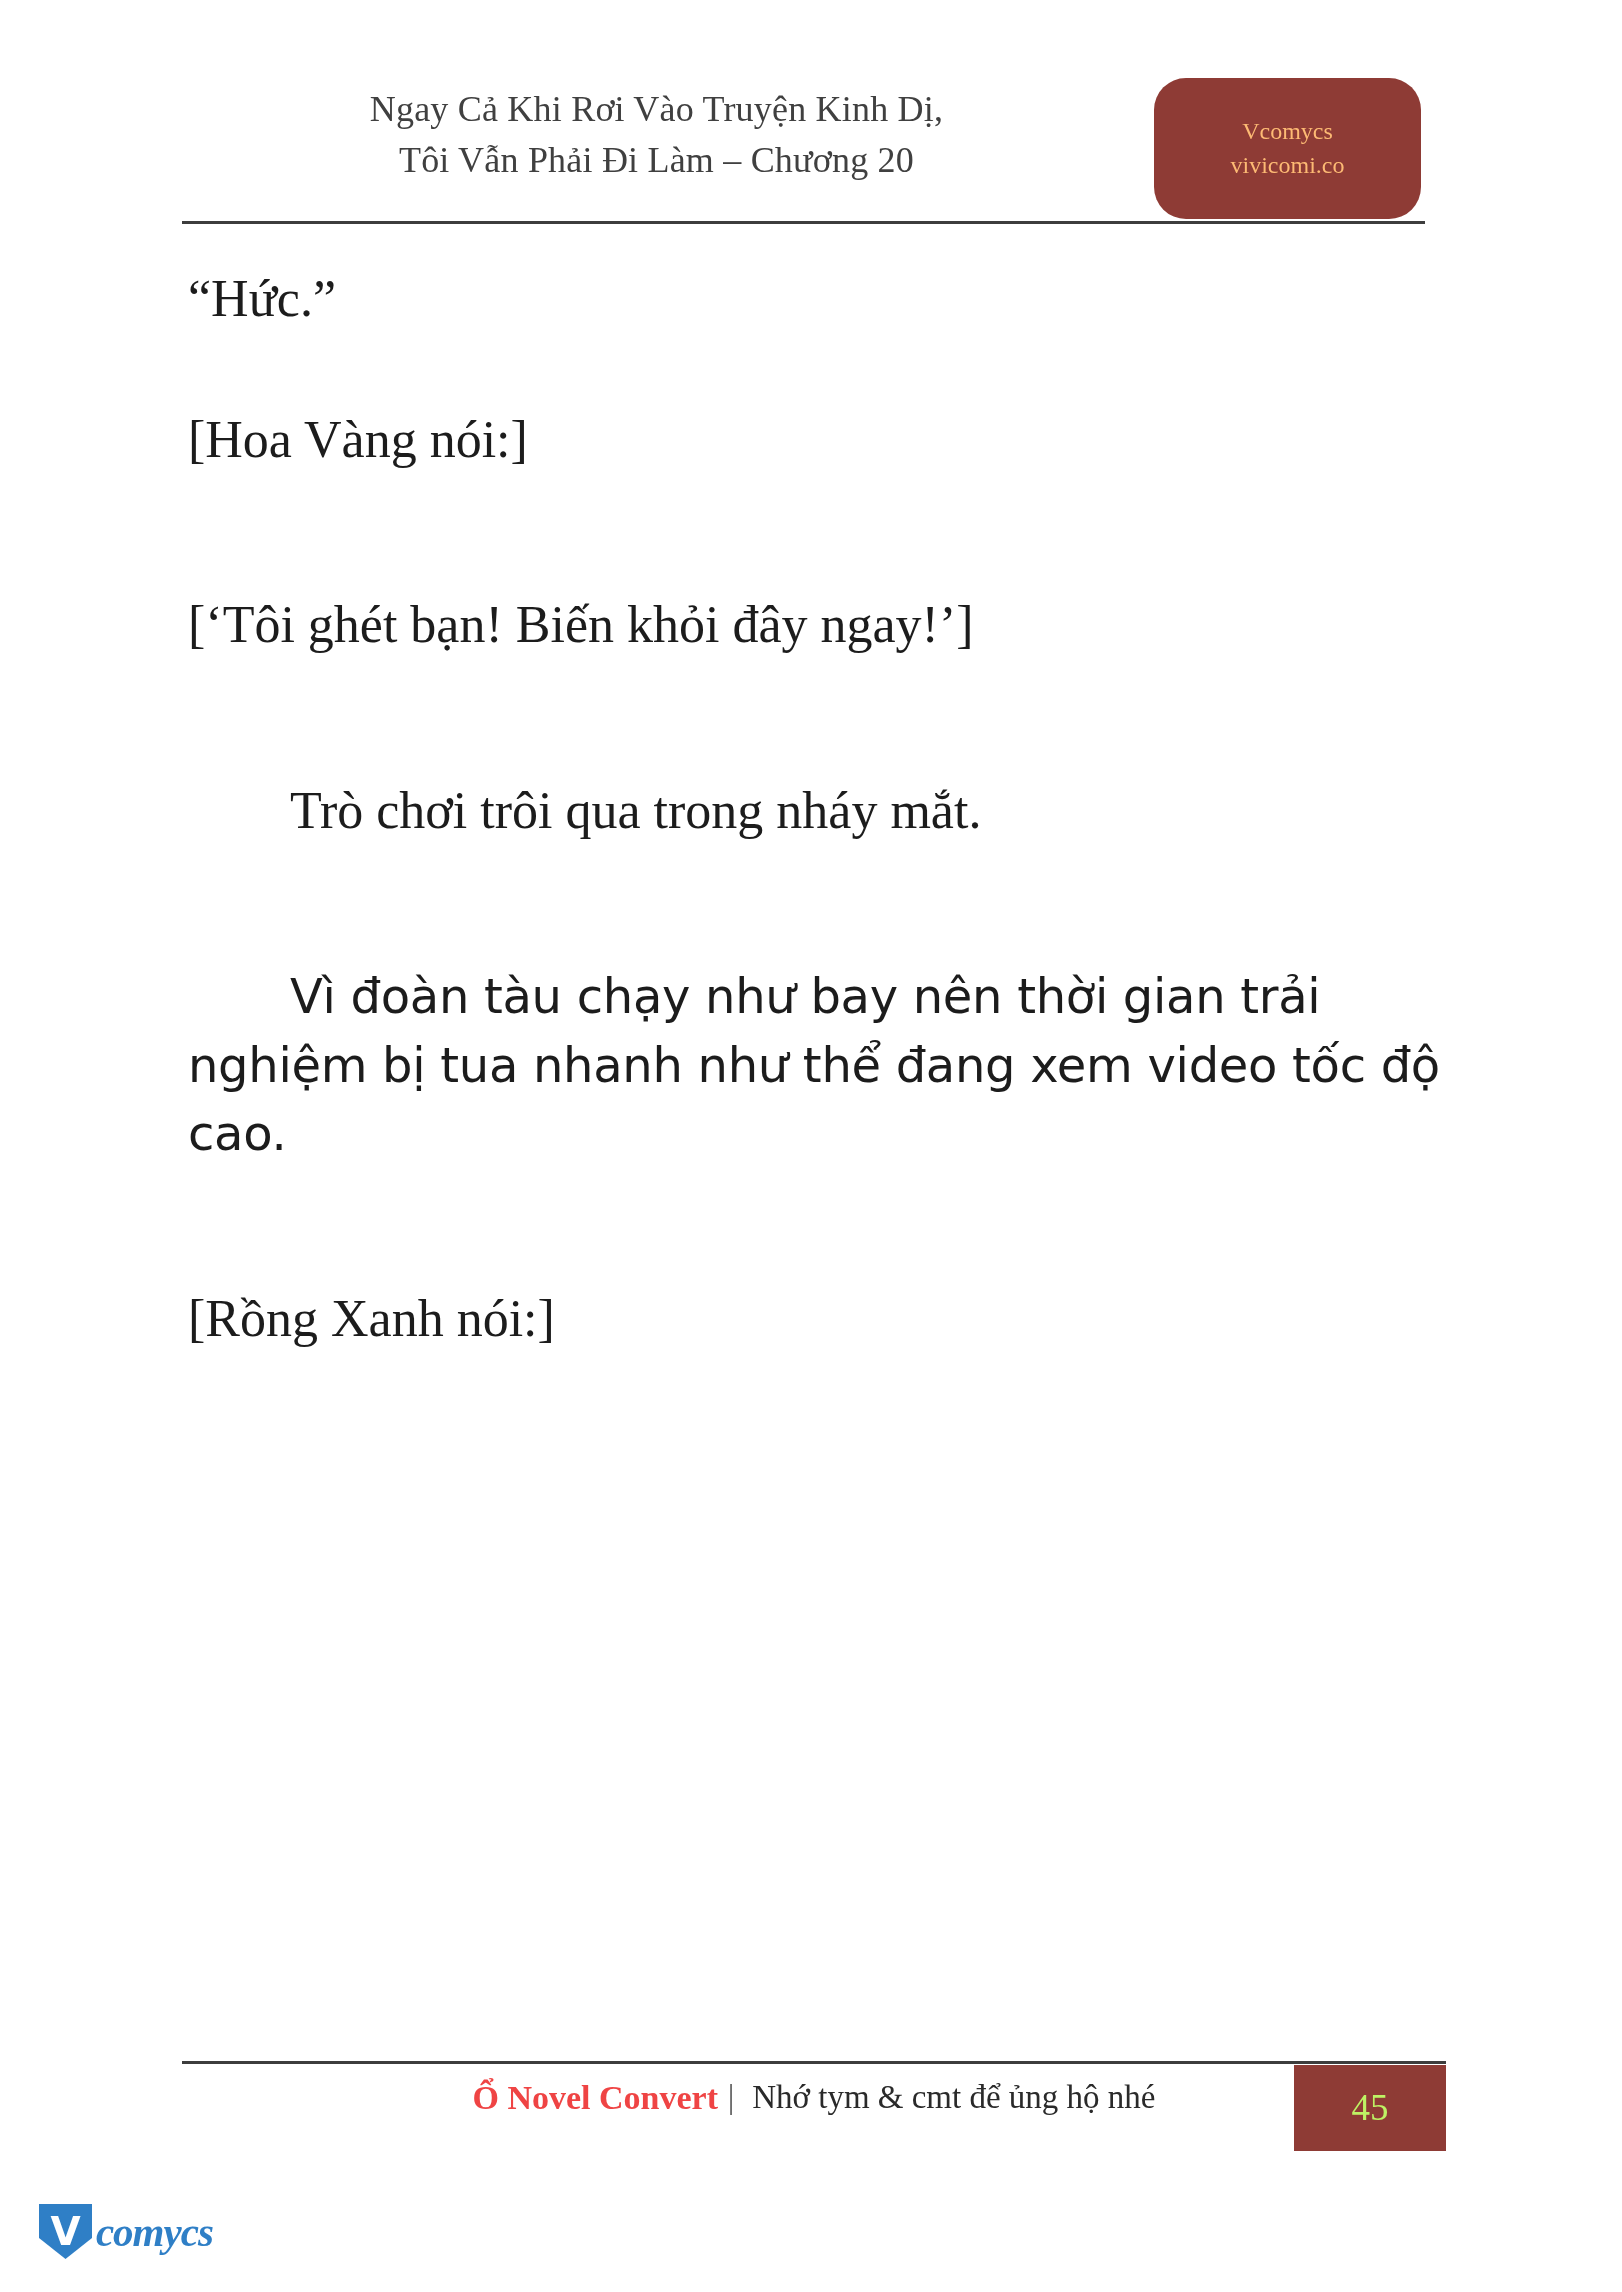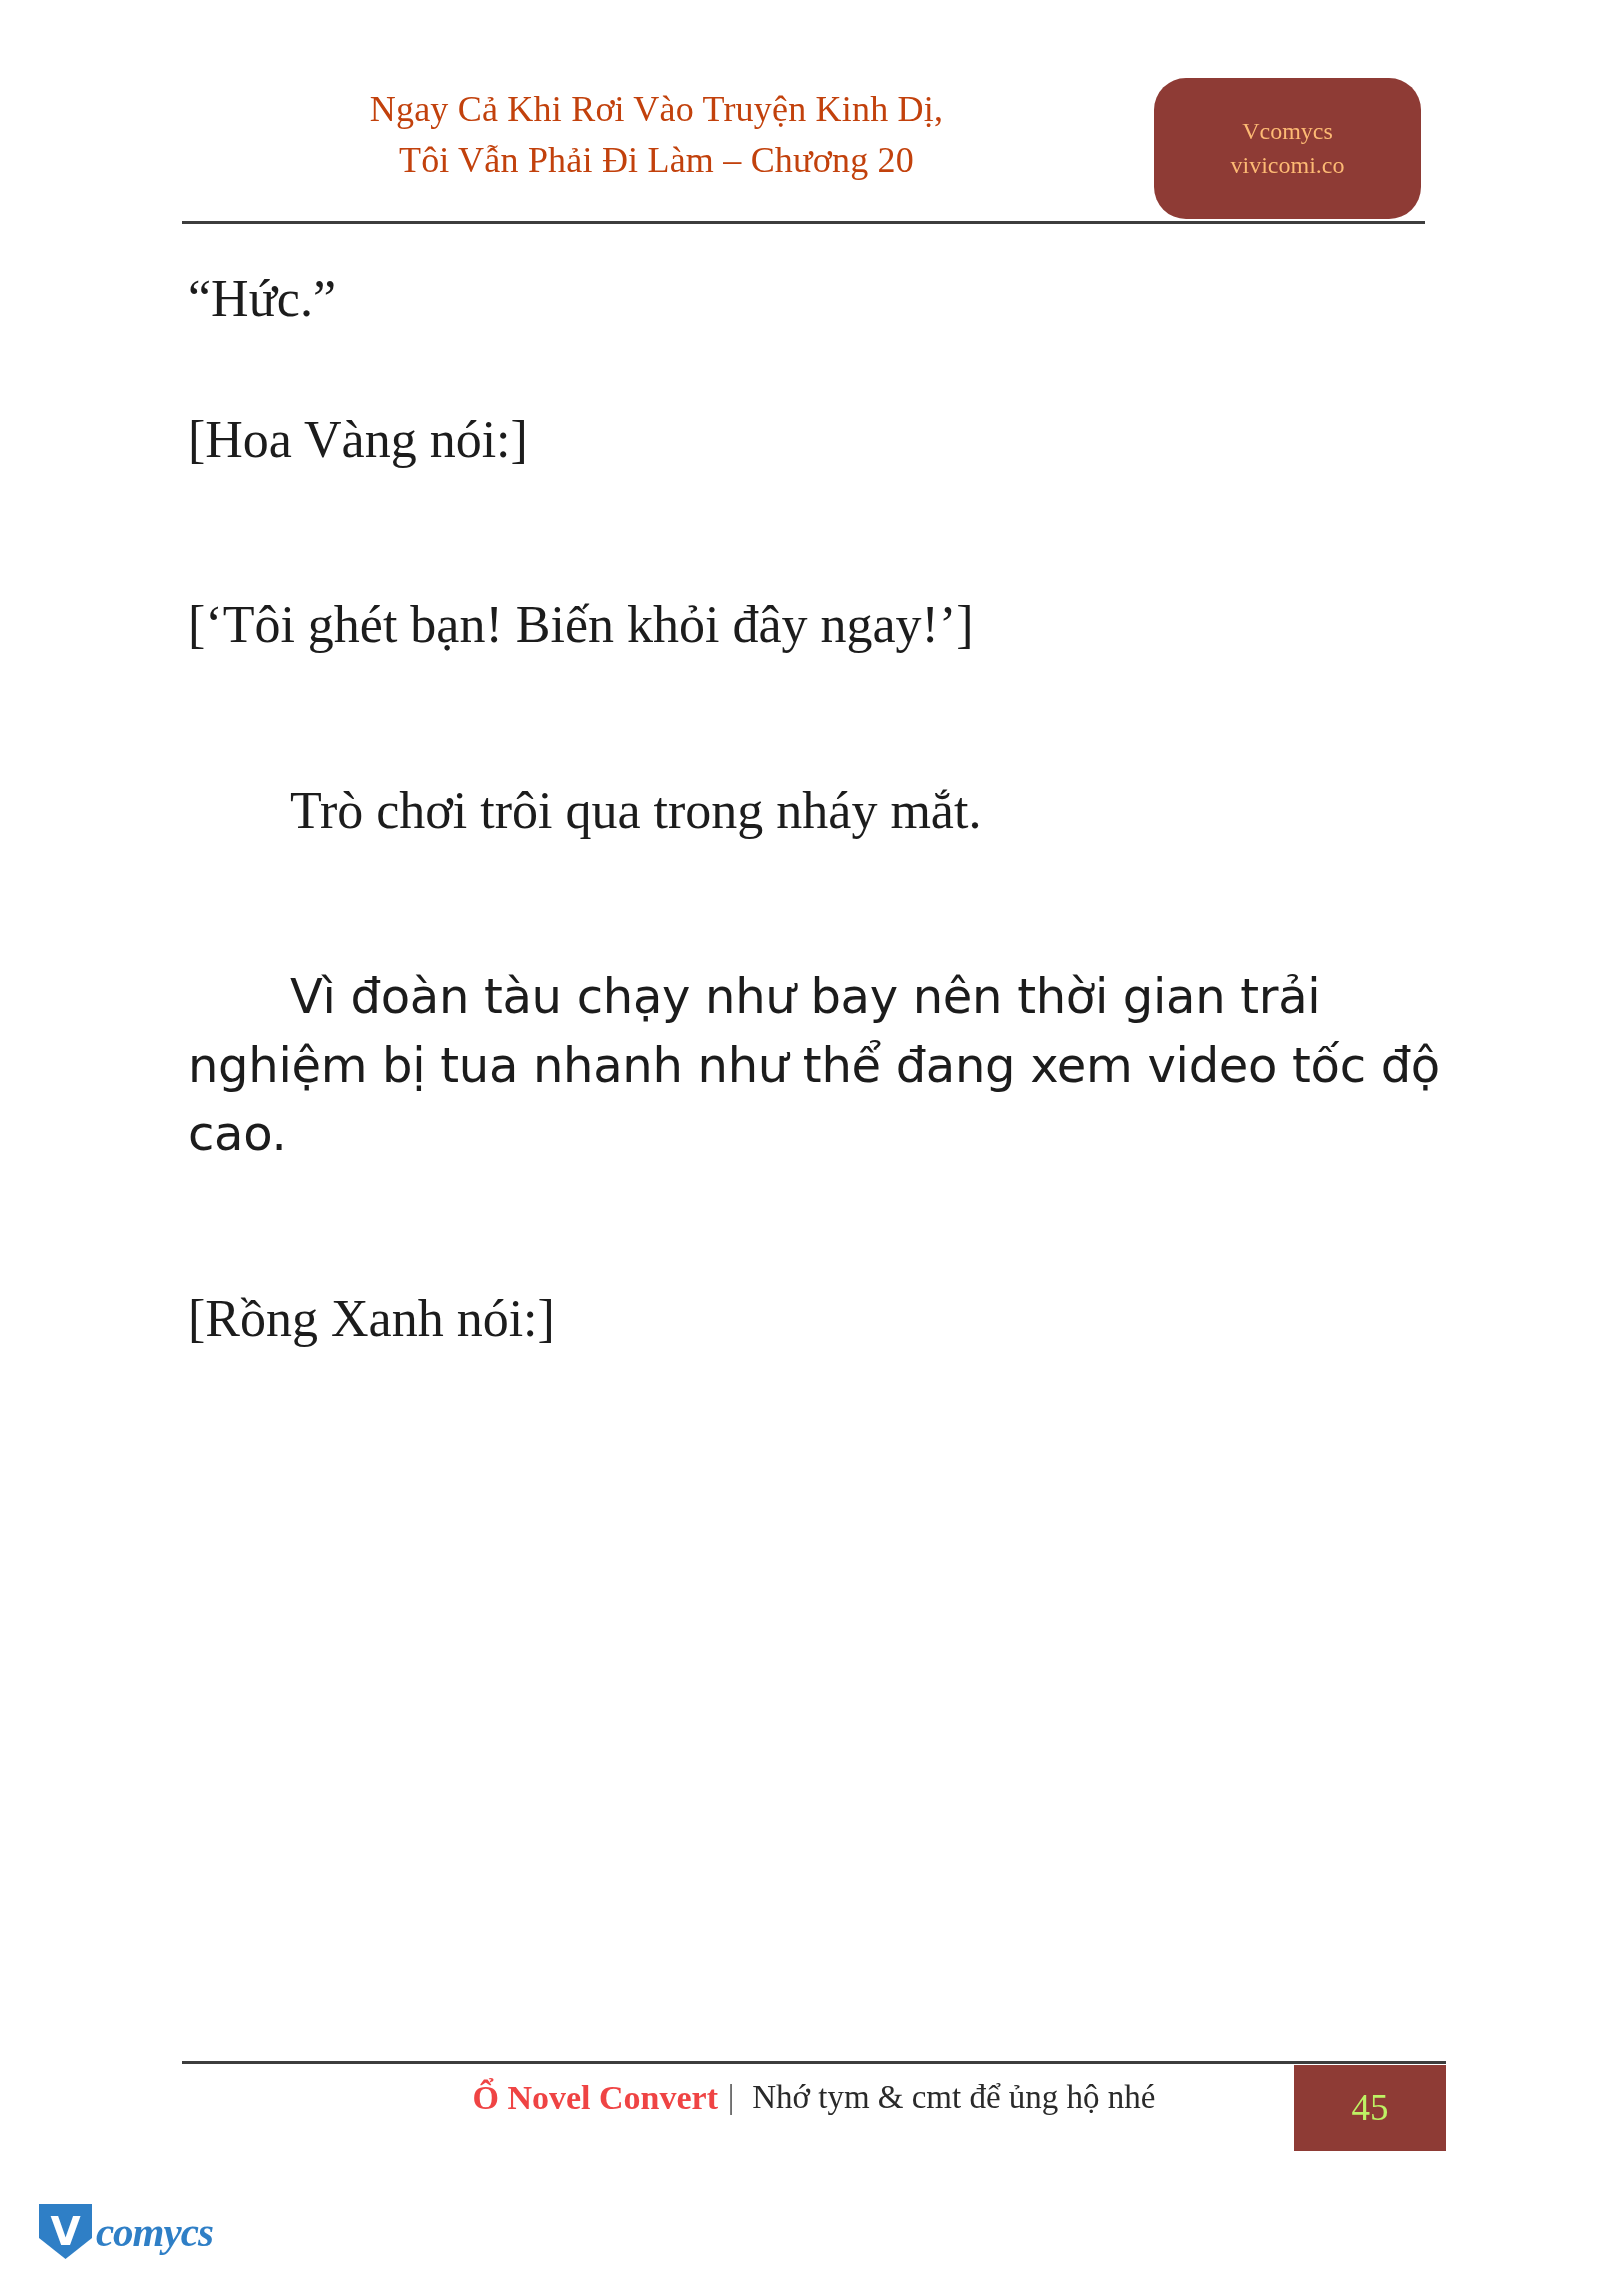--- a/index.html
+++ b/index.html
@@ -40,21 +40,21 @@
   }
   .header-title {
     position: absolute;
     left: 0;
     top: 7.8px;
     width: 949px;
     text-align: center;
     font-size: 36px;
     line-height: 1.42;
     letter-spacing: 0.2px;
-    color: #c2410c;
+    color: #404040;
   }
   .header-title .ln {
     display: block;
     white-space: nowrap;
   }
   .header-badge {
     position: absolute;
     left: 972px;
     top: 2px;
     width: 267px;

